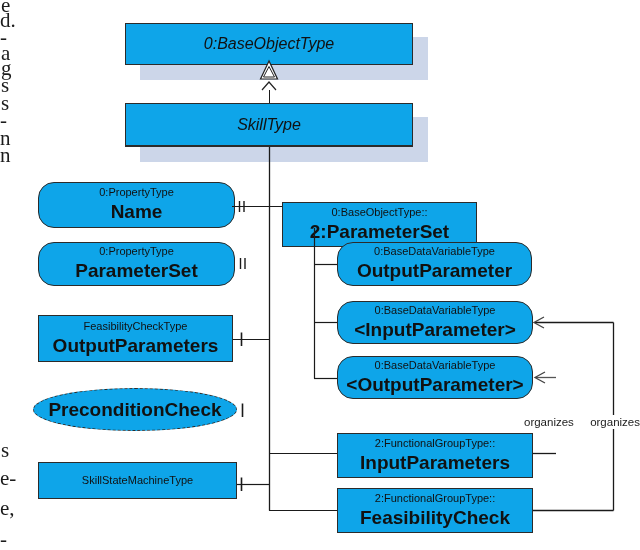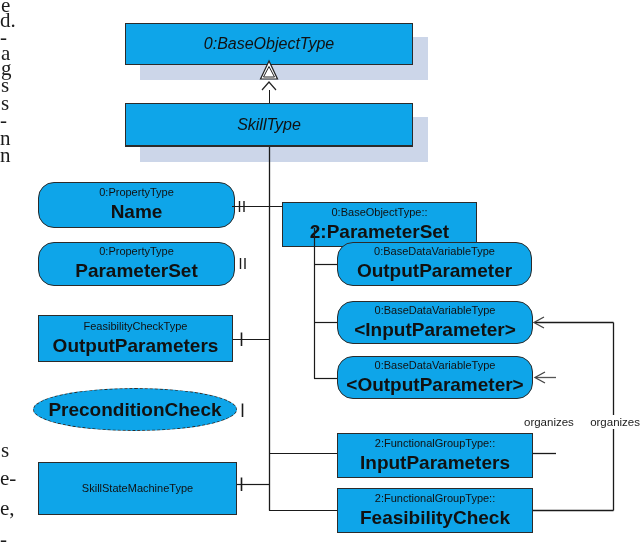--- a/index.html
+++ b/index.html
@@ -64,21 +64,21 @@
     <span class="t-small">0:PropertyType</span>
     <span class="t-big">ParameterSet</span>
   </div>
   <div class="node" style="left:38px;top:315px;width:195px;height:47px;">
     <span class="t-small">FeasibilityCheckType</span>
     <span class="t-big">OutputParameters</span>
   </div>
   <div class="node ellipse" style="left:33px;top:388px;width:204px;height:43px;">
     <span class="t-big">PreconditionCheck</span>
   </div>
-  <div class="node" style="left:38px;top:462px;width:199px;height:53px;">
+  <div class="node" style="left:38px;top:462px;width:199px;height:37px;">
     <span class="t-small">SkillStateMachineType</span>
   </div>
 
   <div class="node" style="left:282px;top:183px;width:195px;height:45px;margin-top:19px;">
     <span class="t-small">0:BaseObjectType::</span>
     <span class="t-big">2:ParameterSet</span>
   </div>
   <div class="node rounded" style="left:337px;top:242px;width:195px;height:44px;">
     <span class="t-small">0:BaseDataVariableType</span>
     <span class="t-big">OutputParameter</span>

